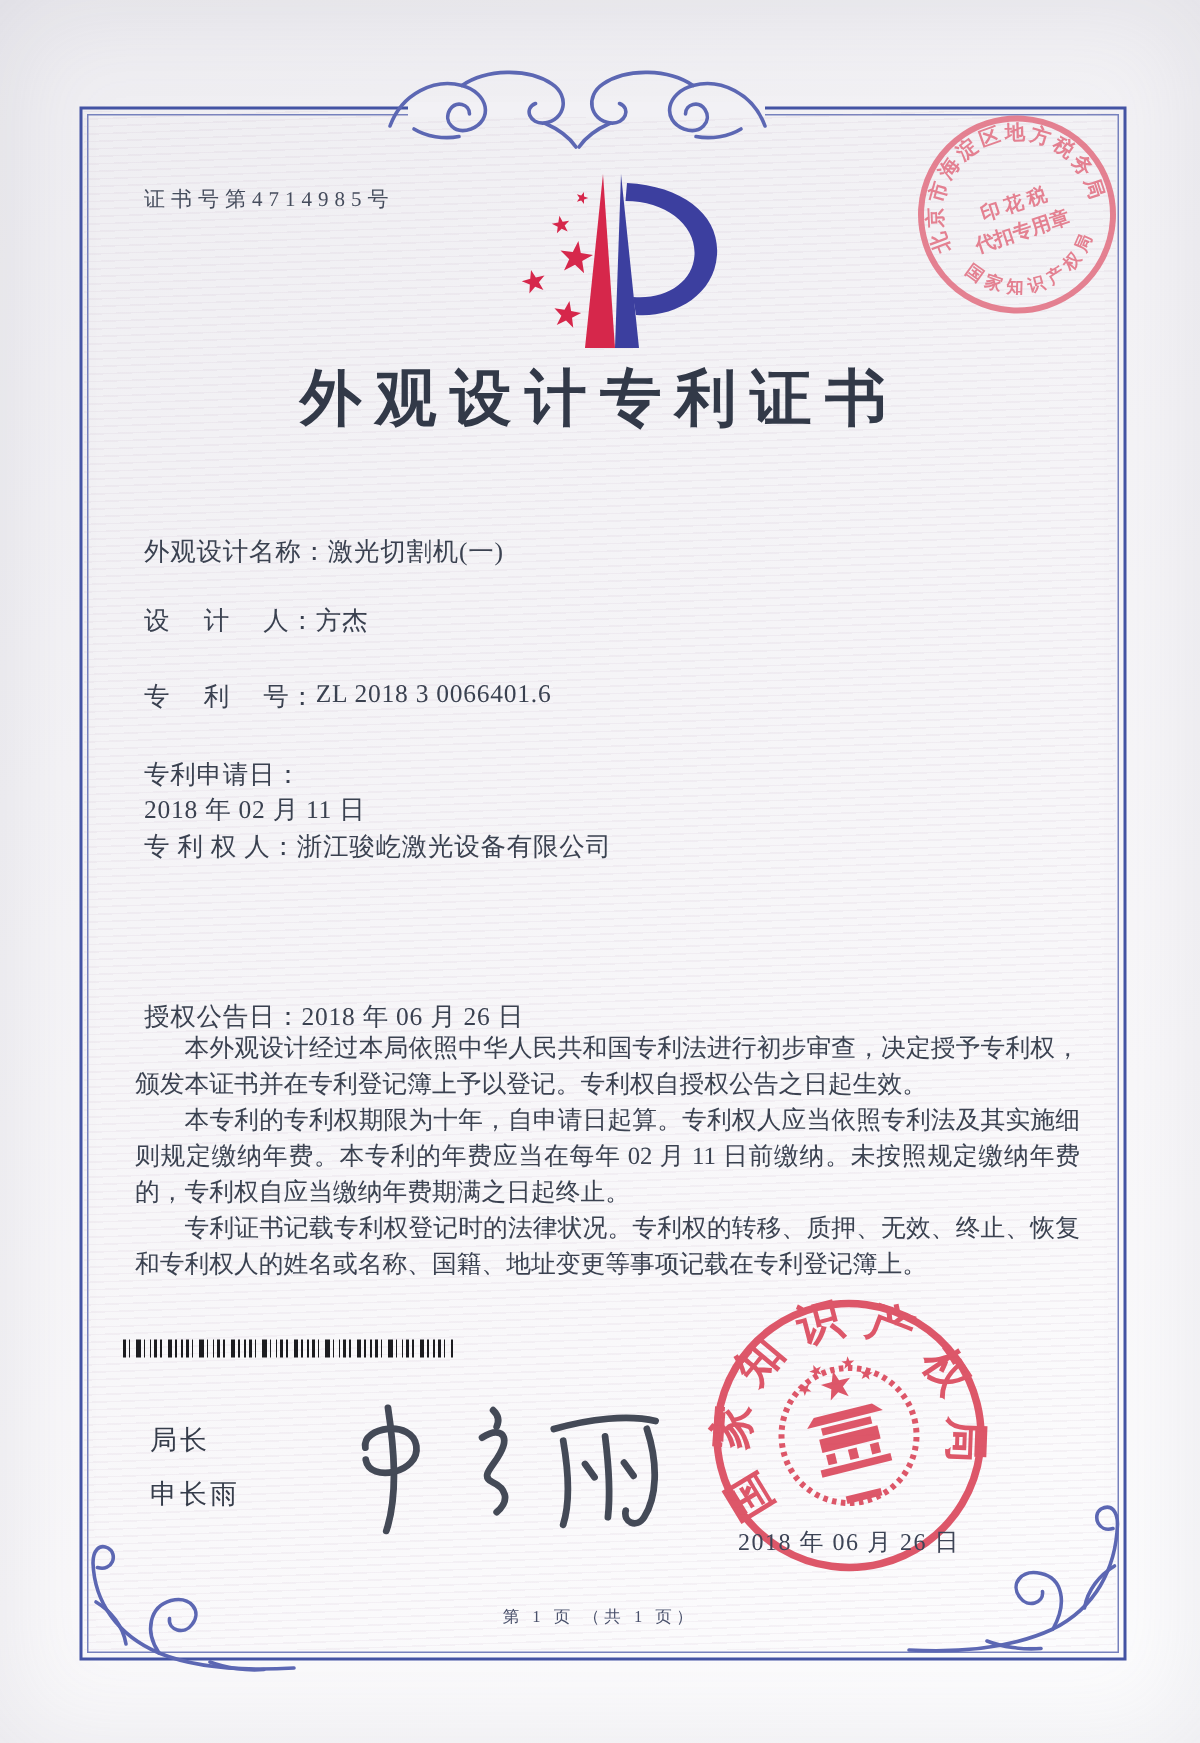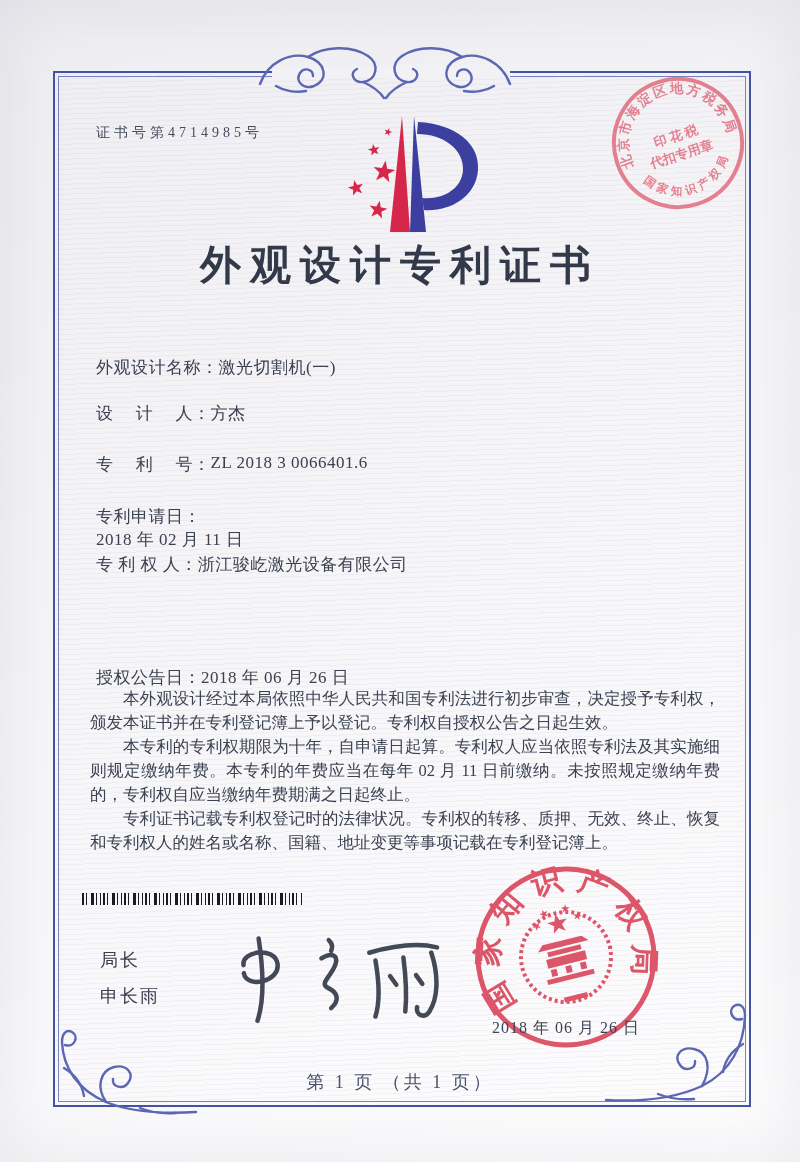--- a/index.html
+++ b/index.html
@@ -64,21 +64,21 @@
       #1c1c20 14px 15px,transparent 15px 18px,
       #1c1c20 18px 19px,transparent 19px 21px);
   }
   .director-title{position:absolute;left:100px;top:948px;font-size:18px;letter-spacing:2px;color:#363d4b;}
   .director-name{position:absolute;left:100px;top:984px;font-size:18px;letter-spacing:2px;color:#363d4b;}
   .signature{position:absolute;left:218px;top:928px;}
   .seal{position:absolute;left:471px;top:862px;}
   .seal-date{position:absolute;left:492px;top:1018px;font-size:16px;letter-spacing:1px;color:#3d4456;z-index:5;}
   .footer{
     position:absolute;left:0;right:0;top:1070px;text-align:center;
-    font-size:18px;letter-spacing:3px;color:#49506b;
+    font-size:11px;letter-spacing:3px;color:#49506b;
   }
   .red{fill:#d94055;}
 </style>
 </head>
 <body>
 
 <div class="page">
 
   <div class="frame">
     <div class="frame-inner"></div>

